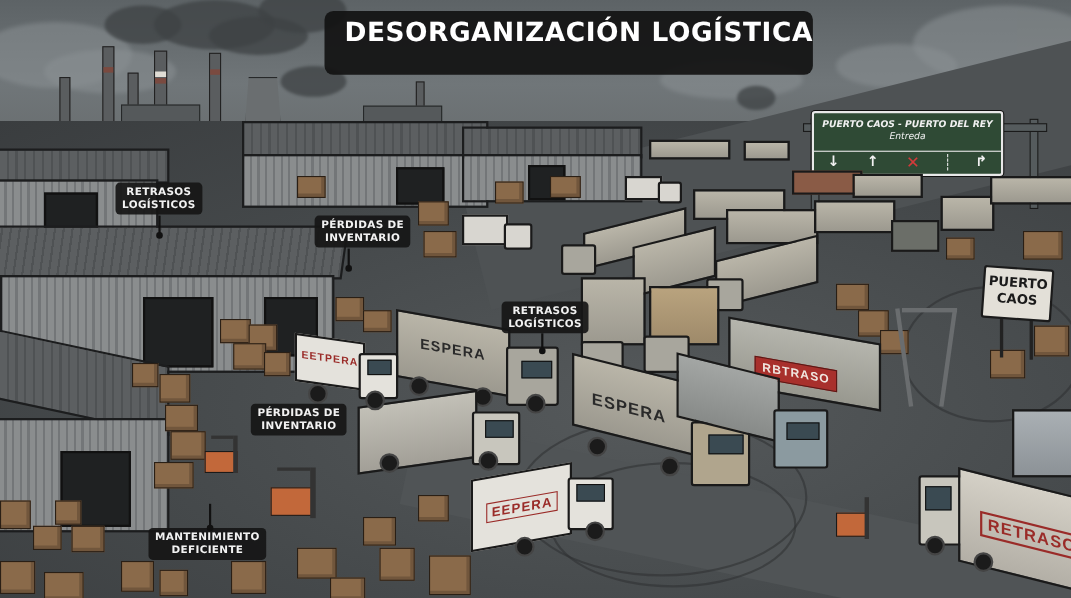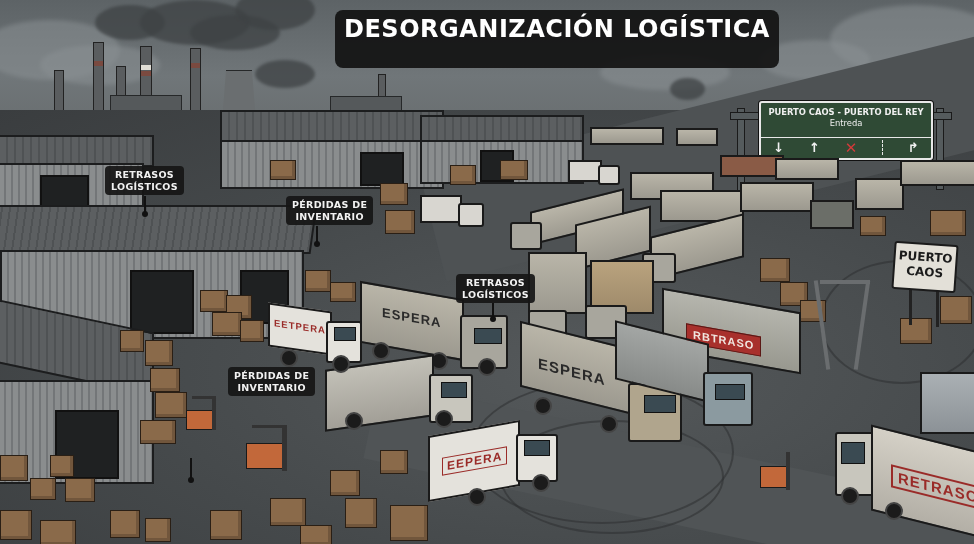--- a/index.html
+++ b/index.html
@@ -32,25 +32,25 @@
   .truck .cab{position:absolute;background:#a8a69d;border:2px solid #1a1a1a;border-radius:3px;}
   .truck .win{position:absolute;background:#3a4a52;border:1px solid #111;}
   .truck .lbl{position:absolute;font-family:"Liberation Sans",sans-serif;font-weight:bold;letter-spacing:1px;}
   .wheel{position:absolute;width:14px;height:14px;border-radius:50%;background:#1b1b1b;border:2px solid #444;}
   
   .callout{position:absolute;background:rgba(22,22,22,.92);color:#f2f2f2;font-family:"DejaVu Sans",sans-serif;
     font-weight:bold;font-size:9.5px;line-height:11.5px;text-align:center;border-radius:4px;padding:3px 6px;letter-spacing:.3px;}
   .pointer{position:absolute;width:1.5px;background:#111;}
   .pointer::after{content:"";position:absolute;left:-2.5px;bottom:-3px;width:6px;height:6px;border-radius:50%;background:#111;}
   
-  #title-box{position:absolute;left:295px;top:10px;width:444px;height:58px;background:rgba(18,18,18,.92);border-radius:8px;text-align:center;margin-left:40px;}
+  #title-box{position:absolute;left:295px;top:10px;width:444px;height:58px;background:rgba(18,18,18,.92);border-radius:8px;text-align:right;}
   #title-main{color:#fff;font-family:"DejaVu Sans",sans-serif;font-weight:bold;font-size:24px;line-height:28px;margin-top:5px;letter-spacing:.5px;}
   #title-sub{color:#d8d8d8;font-family:"DejaVu Sans",sans-serif;font-size:15px;line-height:20px;}
   
-  #hw-sign{position:absolute;left:759px;top:101px;width:170px;height:55px;background:#2f4a35;border:2px solid #e8e8e8;border-radius:3px;box-shadow:0 0 0 1px #111;}
+  #hw-sign{position:absolute;left:738px;top:101px;width:170px;height:55px;background:#2f4a35;border:2px solid #e8e8e8;border-radius:3px;box-shadow:0 0 0 1px #111;font-style:italic;}
   #hw-line1{color:#f0f0f0;font-family:"DejaVu Sans",sans-serif;font-weight:bold;font-size:8.4px;text-align:center;margin-top:4px;white-space:nowrap;}
   #hw-line2{color:#f0f0f0;font-family:"DejaVu Sans",sans-serif;font-size:8.4px;text-align:center;margin-top:1px;}
   #hw-row{position:absolute;left:0;right:0;top:34px;height:19px;border-top:1.5px solid #e8e8e8;display:flex;justify-content:space-around;align-items:center;color:#f2f2f2;font-size:13px;font-weight:bold;}
   #hw-row .x{color:#d33a3a;font-size:15px;}
   .gantry{position:absolute;background:#555b5d;border:1px solid #1a1a1a;}
   
   #pc-sign{position:absolute;left:893px;top:243px;width:60px;height:44px;background:#e3e0d8;border:2px solid #1b1b1b;border-radius:3px;transform:rotate(4deg);
     font-family:"DejaVu Sans",sans-serif;font-weight:bold;color:#1b1b1b;font-size:12px;line-height:15px;text-align:center;}
   #pc-sign div{margin-top:5px;}
   .post{position:absolute;width:3px;background:#222;}
@@ -362,19 +362,23 @@
     <div>RETRASOS</div>
     <div>LOGÍSTICOS</div>
   </div>
   <div class="pointer" style="left:492px;top:303px;height:16px;"></div>
 
   <div class="callout" style="left:228px;top:367px;">
     <div>PÉRDIDAS DE</div>
     <div>INVENTARIO</div>
   </div>
 
+  <div class="callout" style="left:135px;top:480px;">
+    <div>MANTENIMIENTO</div>
+    <div>DEFICIENTE</div>
+  </div>
   <div class="pointer" style="left:190px;top:458px;height:22px;"></div>
 
   <div id="title-box">
     <div id="title-main">DESORGANIZACIÓN LOGÍSTICA</div>
   </div>
 
 </div>
 
 </body></html>

